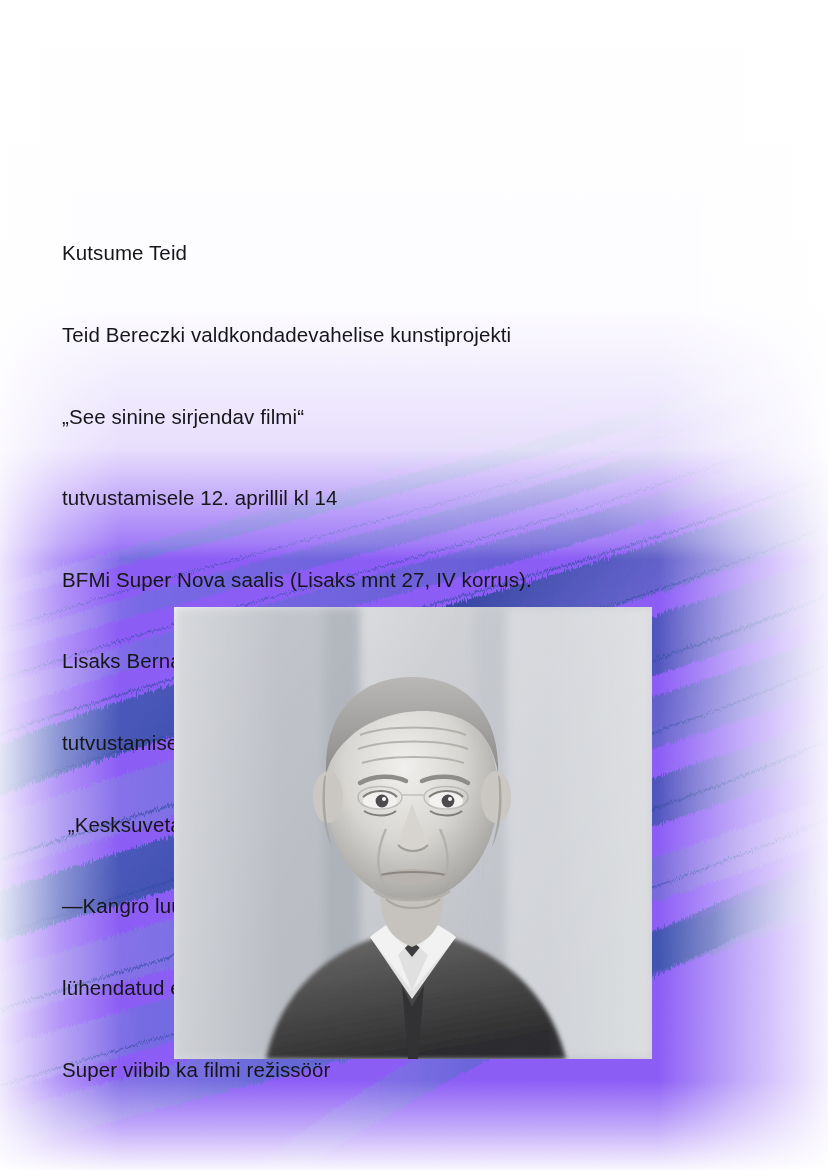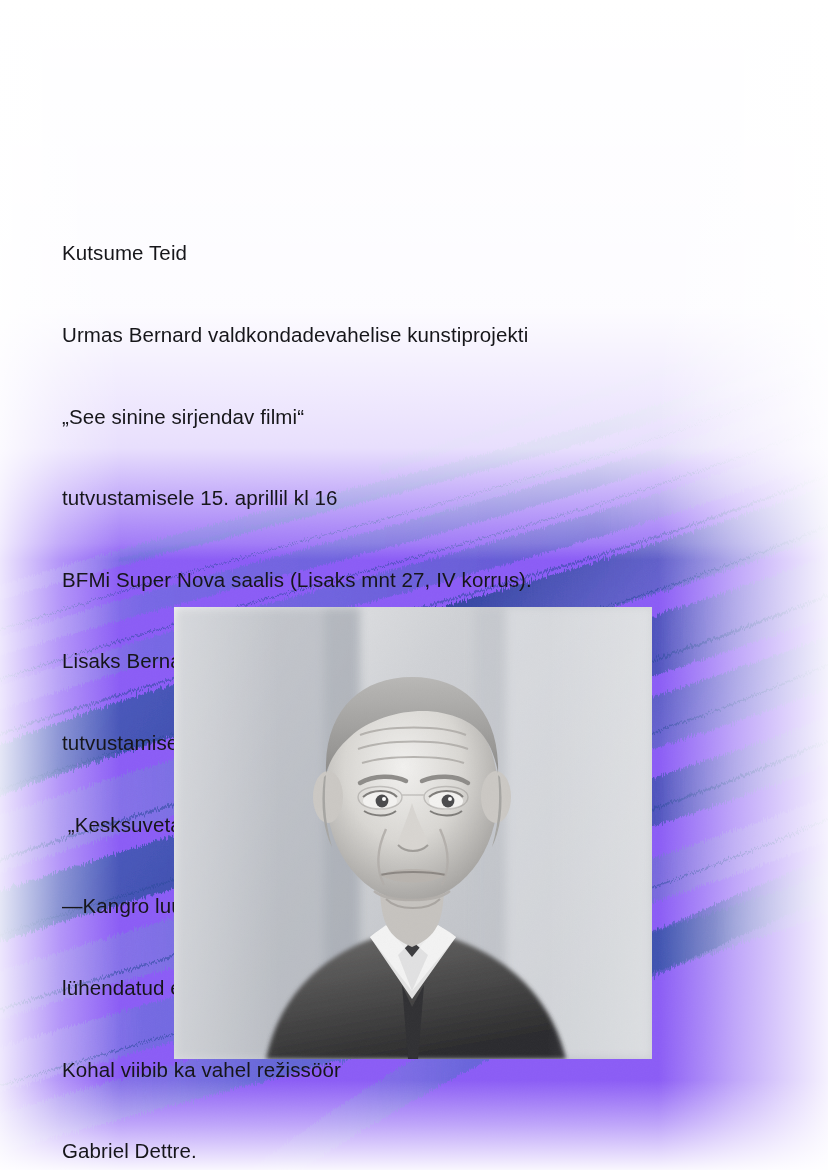--- a/index.html
+++ b/index.html
@@ -216,31 +216,30 @@
       <rect x="0" y="0" width="828" height="1170" filter="url(#grain)" opacity="0.35"></rect>
     </svg>
     <div class="top-wash"></div>
     <div class="left-wash"></div>
     <div class="right-wash"></div>
     <div class="bottom-wash"></div>
   </div>
 
   <div class="invite-text">
     <span class="invite-line">Kutsume Teid</span>
-    <span class="invite-line">Urmas Bernard valdkondadevahelise kunstiprojekti</span>
+    <span class="invite-line">Teid Bereczki valdkondadevahelise kunstiprojekti</span>
     <span class="invite-line">„See sinine sirjendav filmi“</span>
-    <span class="invite-line">tutvustamisele 15. aprillil kl 16</span>
+    <span class="invite-line">tutvustamisele 12. aprillil kl 14</span>
     <span class="invite-line">BFMi Super Nova saalis (Lisaks mnt 27, IV korrus).</span>
     <span class="invite-line">Lisaks Bernard Kangro luulest inspireeritud raamatu ja CD</span>
     <span class="invite-line">tutvustamisele toimub sama raamatu kaante vahel ilmuva DVD</span>
     <span class="invite-line"> „Kesksuvetants“</span>
     <span class="invite-line">—Kangro luuletuste põhjal valminud filmietüüdide —</span>
     <span class="invite-line">lühendatud esmalinastus.</span>
-    <span class="invite-line">Kohal viibib ka vahel režissöör</span>
-    <span class="invite-line">Gabriel Dettre.</span>
+    <span class="invite-line">Super viibib ka filmi režissöör</span>
   </div>
 
   <div class="portrait">
     <div class="photo-inner"></div>
     <svg width="478" height="452" viewBox="0 0 478 452" xmlns="http://www.w3.org/2000/svg" aria-hidden="true">
       <defs>
         <radialGradient id="faceG" cx="45%" cy="38%" r="62%">
           <stop offset="0%" stop-color="#f2f1ef"></stop>
           <stop offset="55%" stop-color="#d9d7d3"></stop>
           <stop offset="100%" stop-color="#a8a6a3"></stop>

